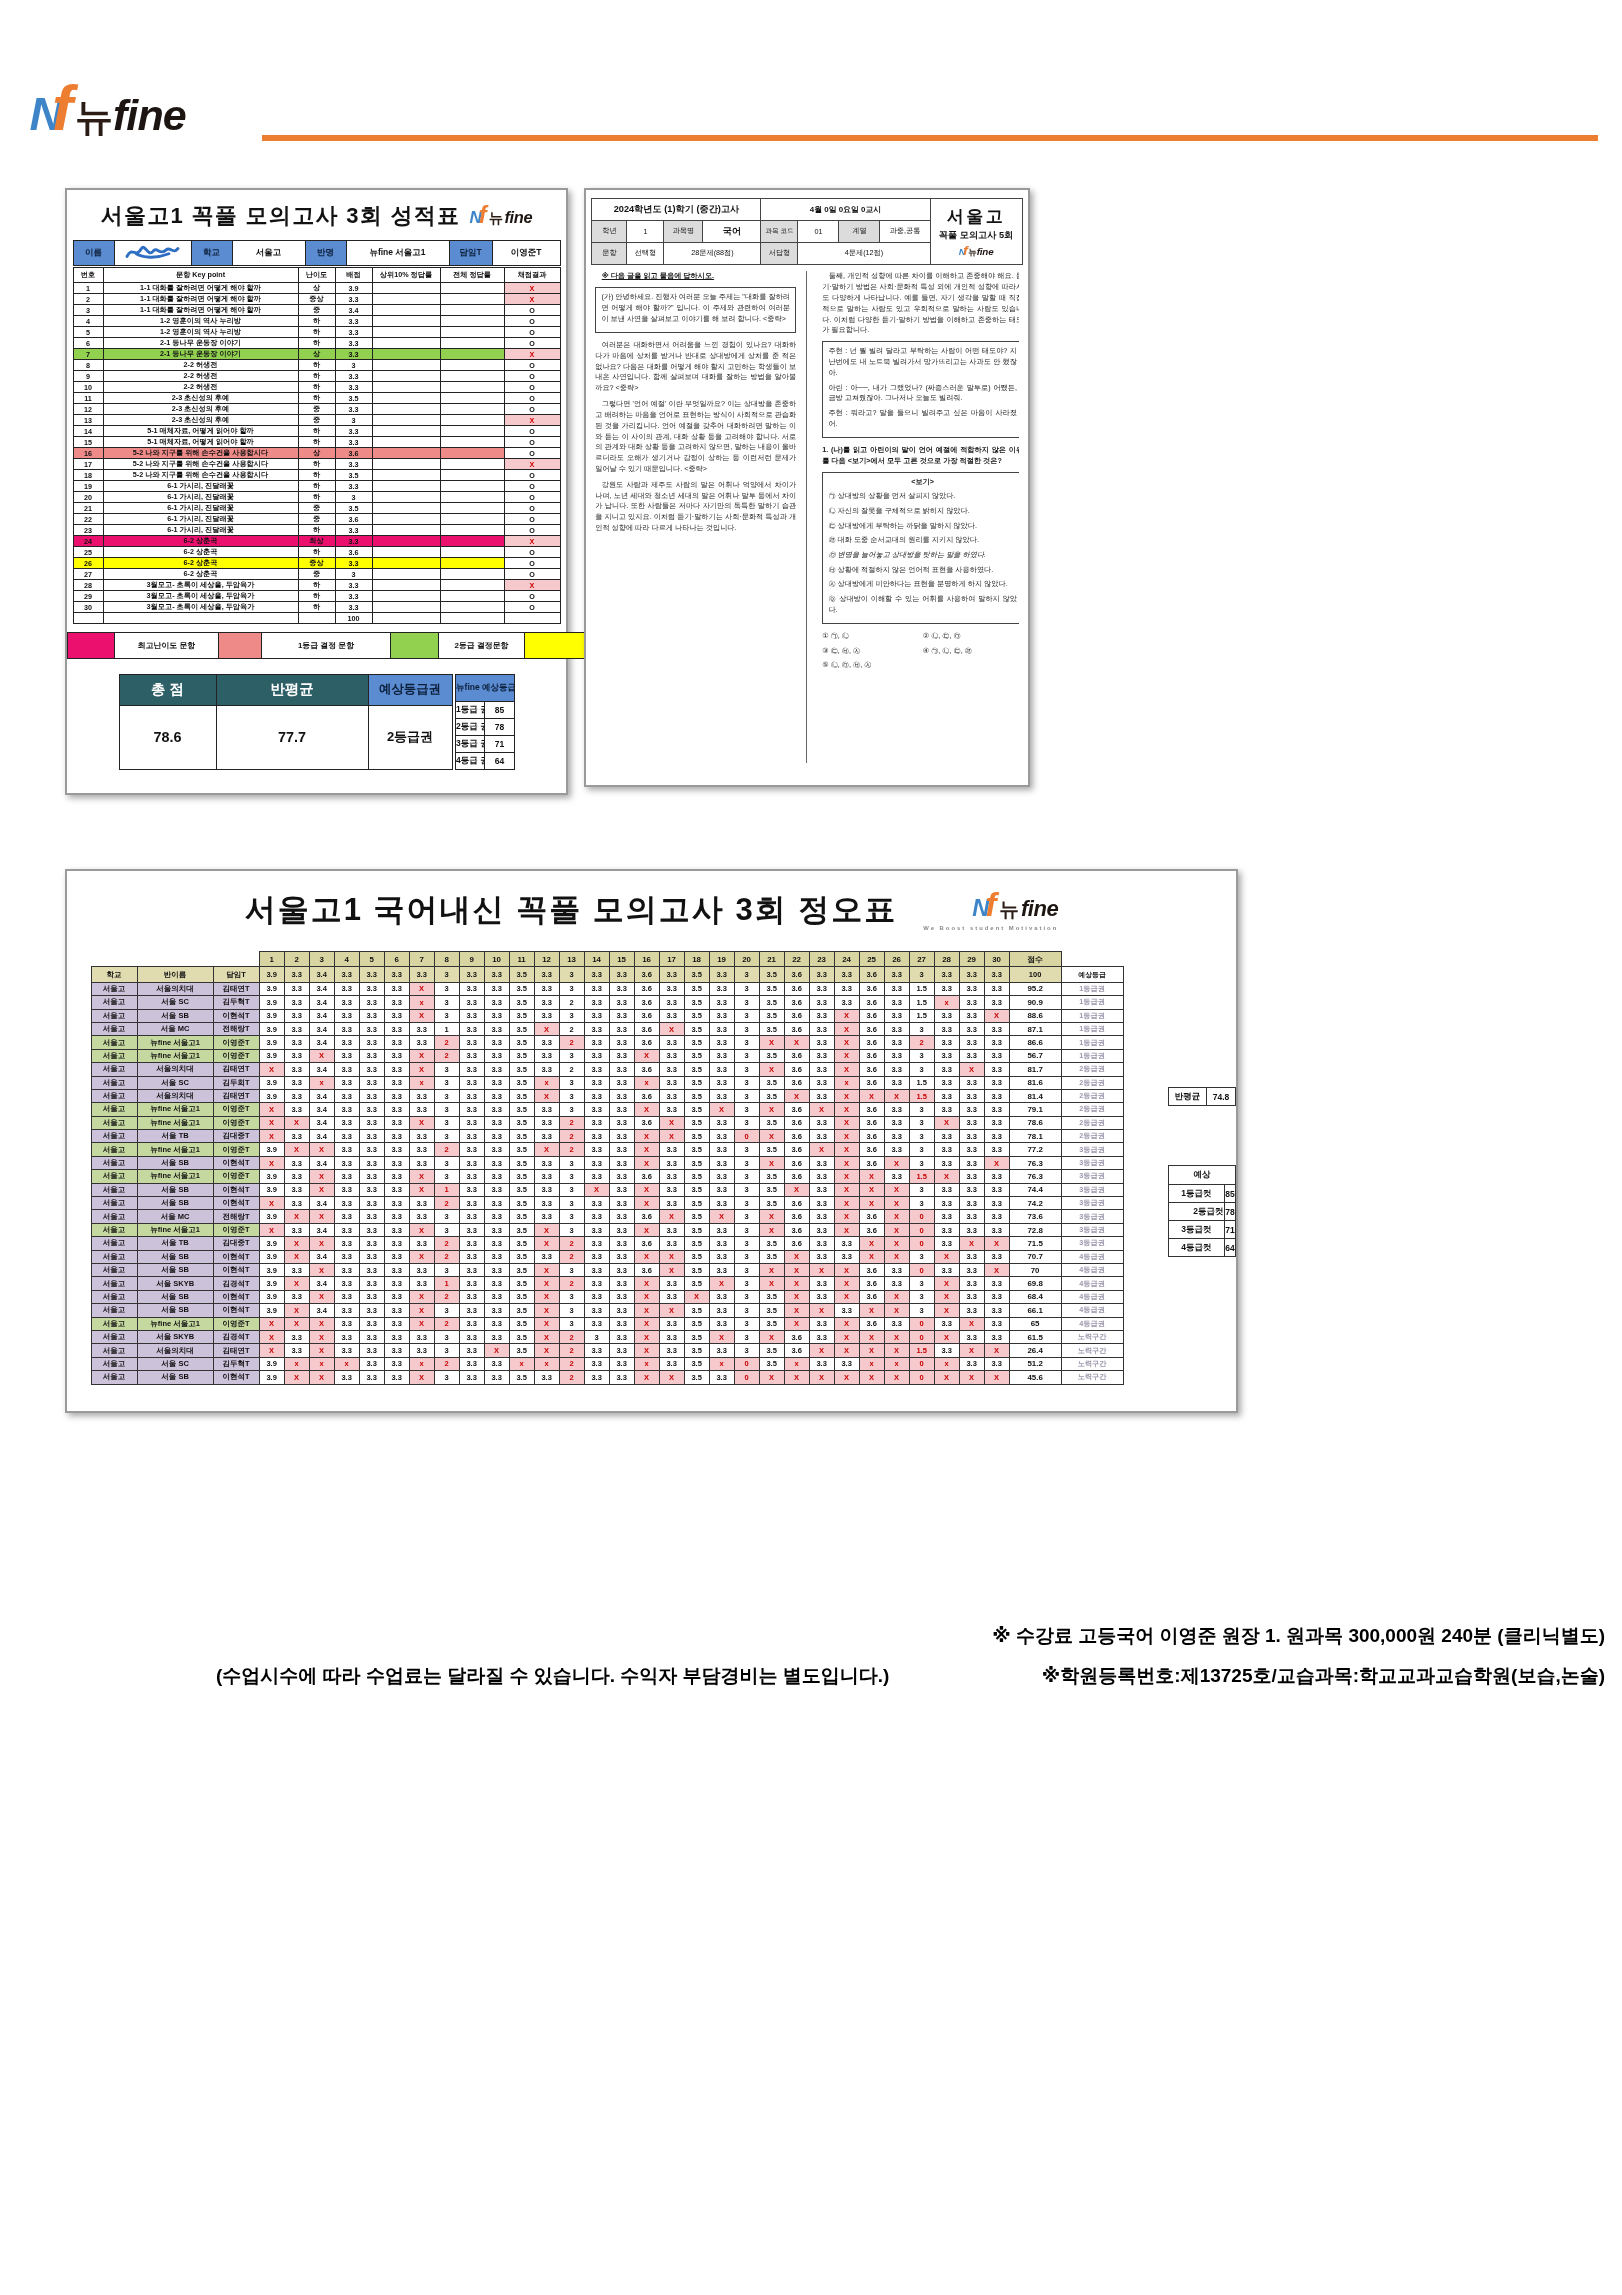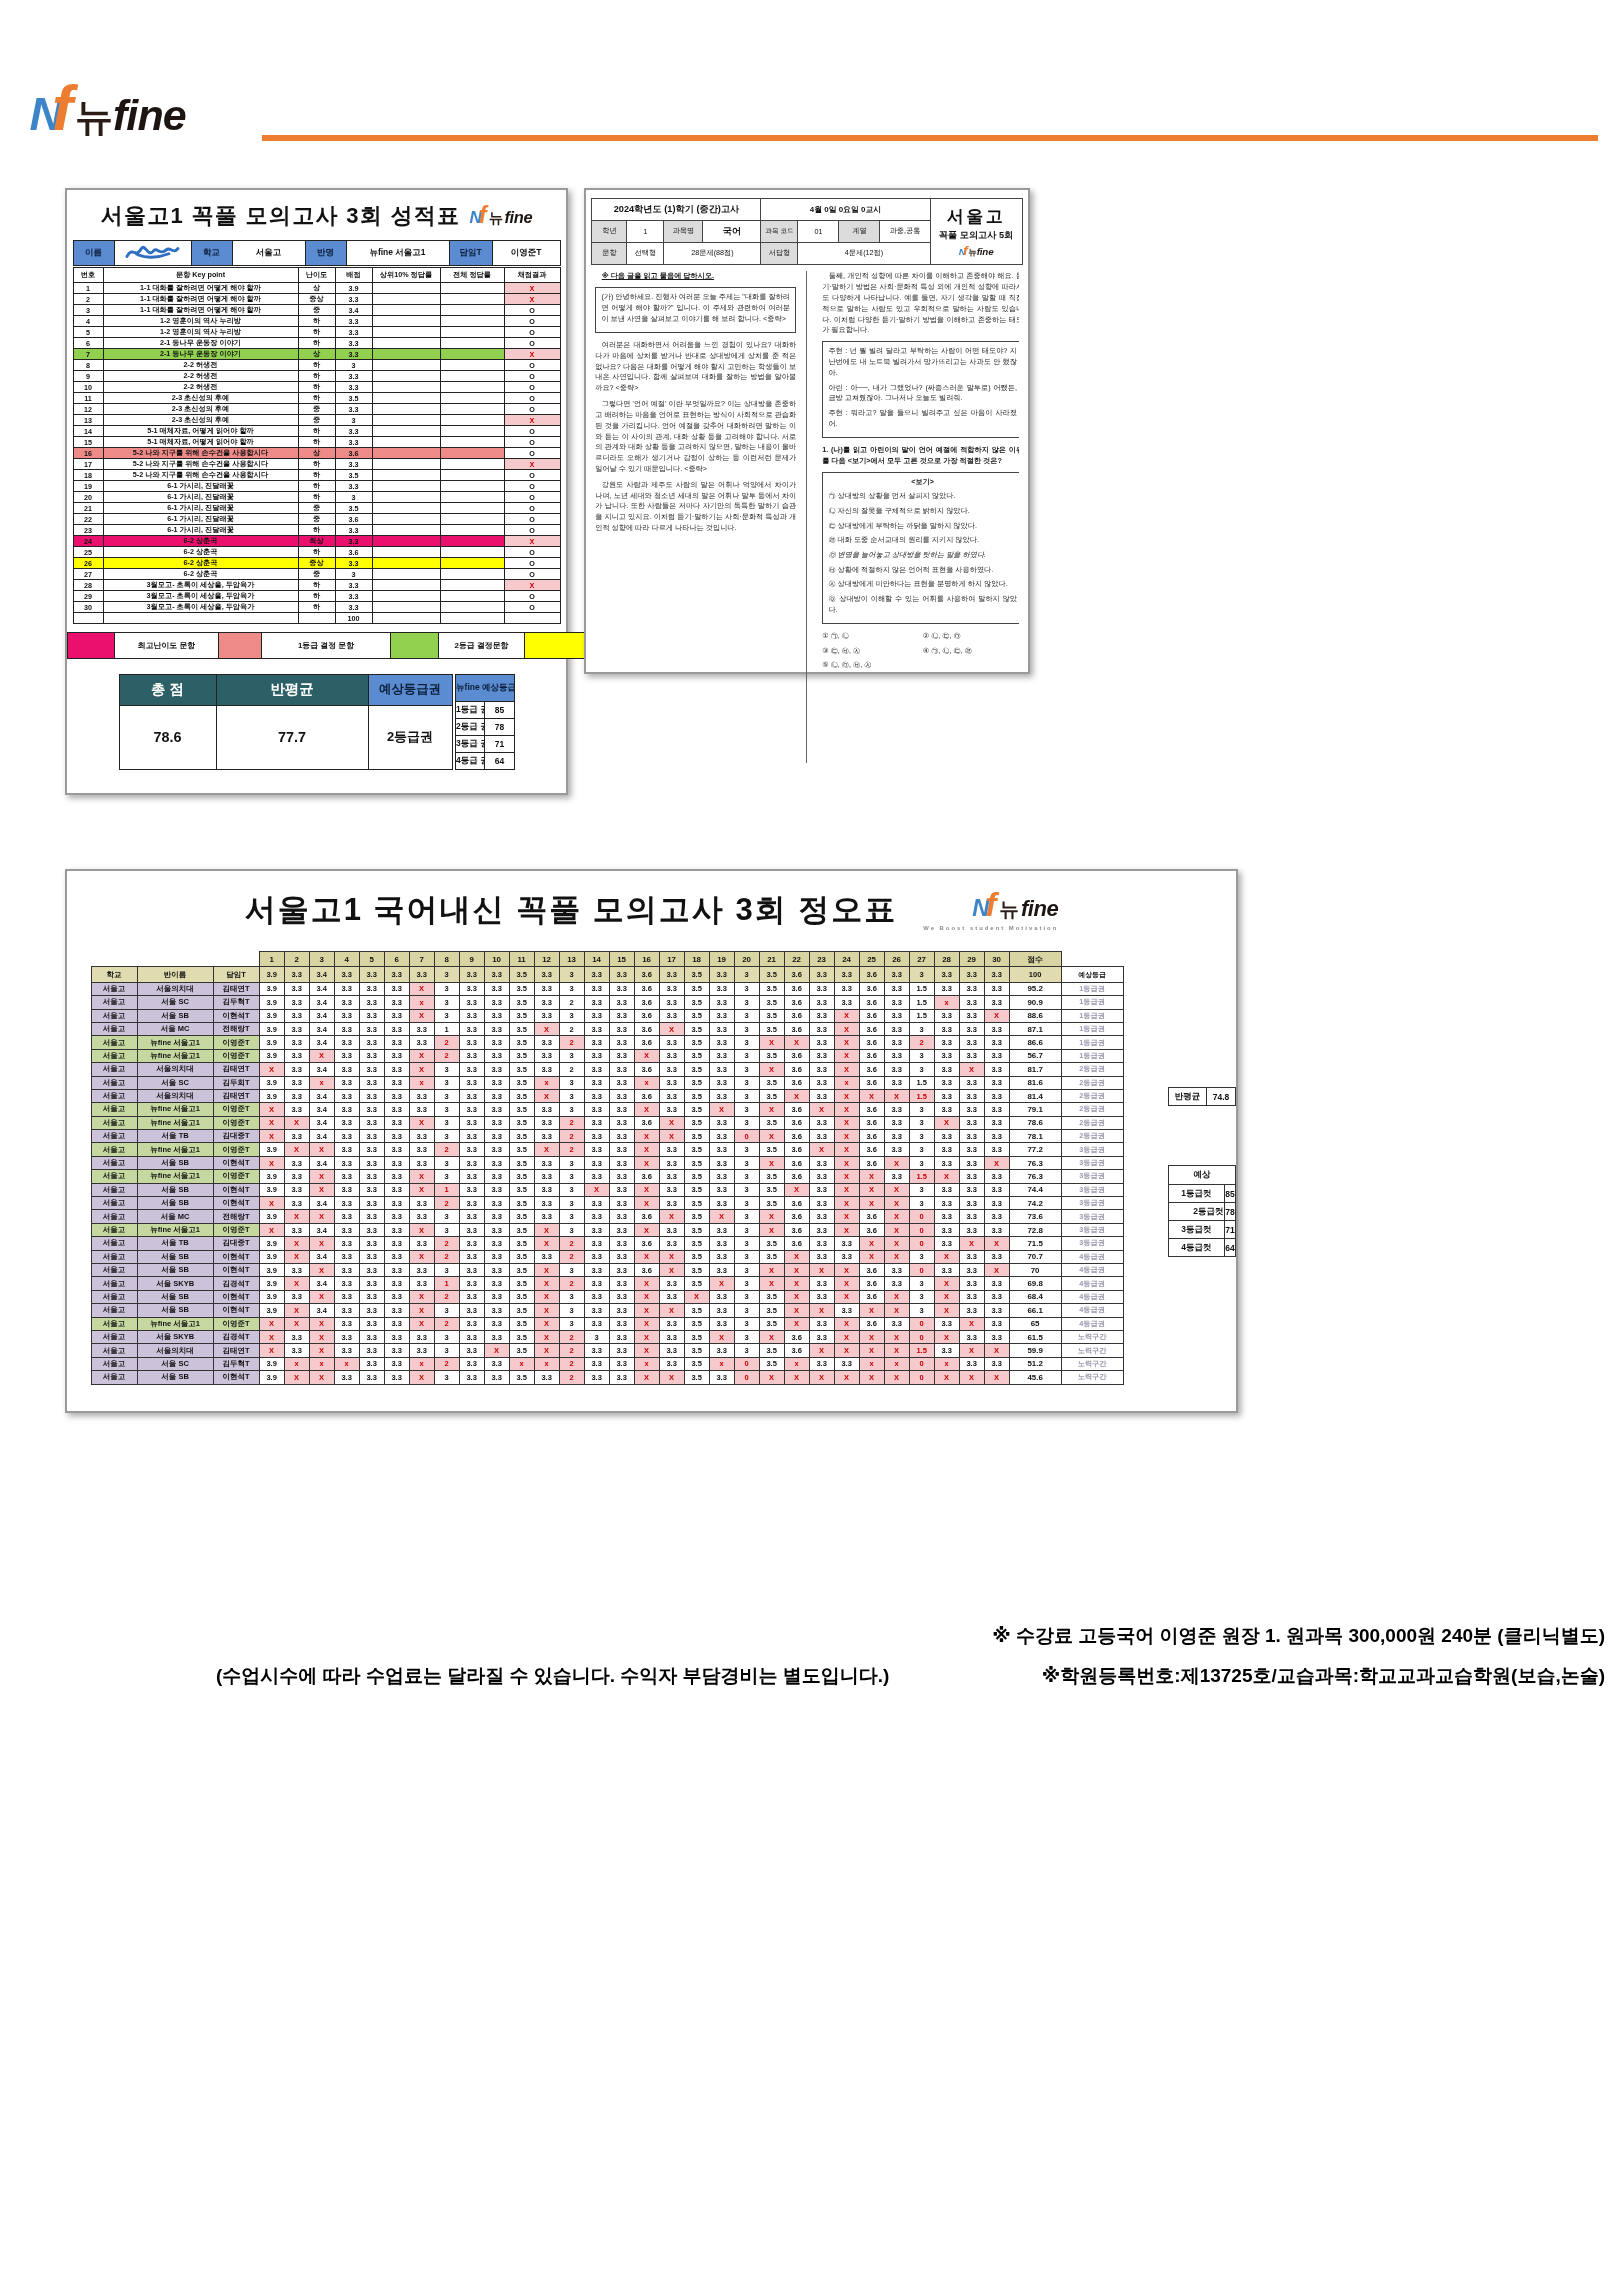--- a/index.html
+++ b/index.html
@@ -30,21 +30,21 @@
   .hl-g td.c{background:#92d050;}
   .hl-s td.c{background:#ee8a88;}
   .hl-m td.c{background:#ec106e;}
   .hl-y td.c{background:#ffff00;}
   #doc1-legend{margin:7.9px auto 0;width:487px;font-size:7.9px;font-weight:bold;}
   #doc1-legend td{height:25px;}
   #doc1-sum{margin:14.4px auto 0;width:396px;display:flex;}
   #doc1-sum table{font-weight:bold;}
   .tealhdr{background:#2d5f66;color:#fff;}
   
-  #doc2{left:584px;top:188px;width:446px;height:486px;font-size:7.2px;}
+  #doc2{left:584px;top:188px;width:446px;height:599px;font-size:7.2px;}
   #doc2-head{margin:7.9px auto 0;width:428px;font-size:7.2px;}
   #doc2-head td{height:19.6px;border:1px solid #444;}
   .gcell{background:#dcdcdc;}
   #doc2 .cols{position:relative;margin:6.5px 9.2px 0;height:492px;overflow:hidden;}
   #doc2 .col{position:absolute;top:0;width:201px;text-align:justify;line-height:1.5;color:#1a1a1a;}
   #doc2 .col p{margin:0 0 5.2px;text-indent:6.5px;}
   #doc2 .divider{position:absolute;left:211px;top:0;bottom:0;width:1px;background:#666;}
   #doc2 .note{font-weight:bold;text-decoration:underline;margin:0 0 3.9px;text-indent:0;}
   .qbox{border:1.2px solid #444;padding:3.9px 5.2px;margin:2.6px 0 6.5px;}
   .qbox p{text-indent:0 !important;margin:0 0 3.9px !important;}
@@ -1734,21 +1734,21 @@
           <td>3.5</td>
           <td>3.6</td>
           <td class="qx">X</td>
           <td class="qx">X</td>
           <td class="qx">X</td>
           <td class="qx">X</td>
           <td class="qp">1.5</td>
           <td>3.3</td>
           <td class="qx">X</td>
           <td class="qx">X</td>
-          <td class="scorecell">59.9</td>
+          <td class="scorecell">26.4</td>
           <td class="gradecell">노력구간</td>
         </tr>
         <tr>
           <td class="lav">서울고</td>
           <td class="lav">서울 SC</td>
           <td class="lav">김두혁T</td>
           <td>3.9</td>
           <td class="qx">x</td>
           <td class="qx">x</td>
           <td class="qx">x</td>

